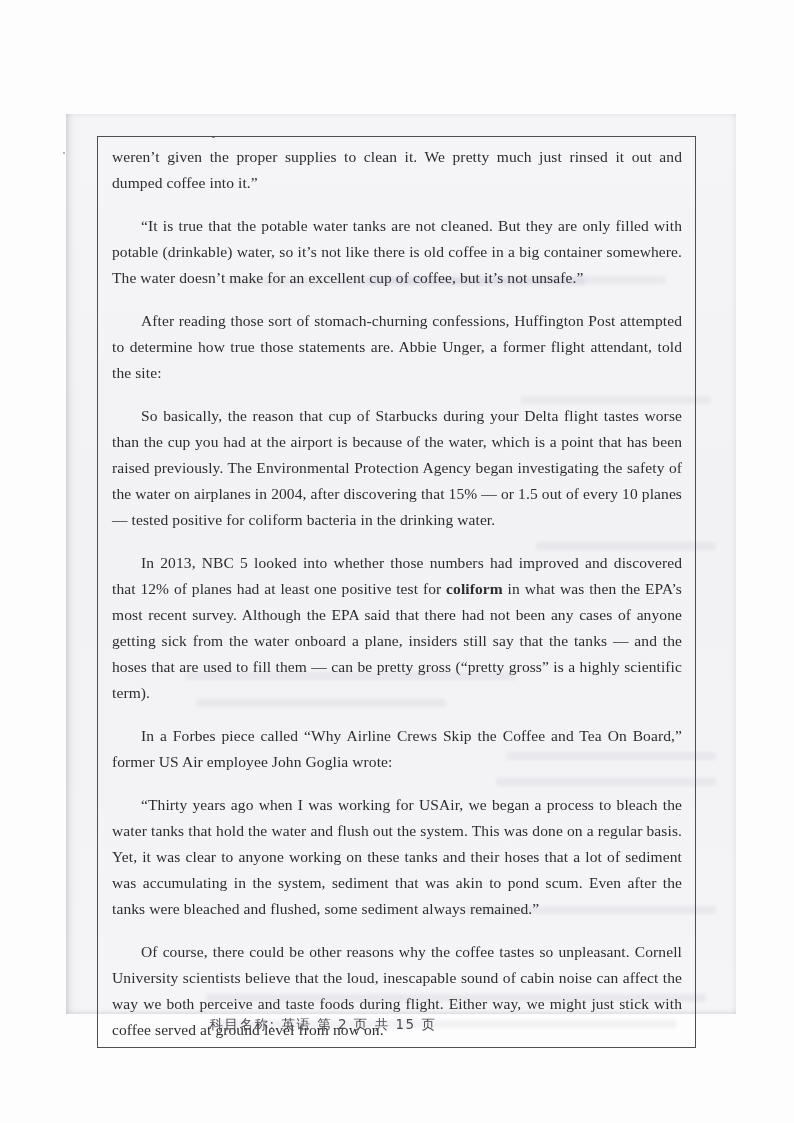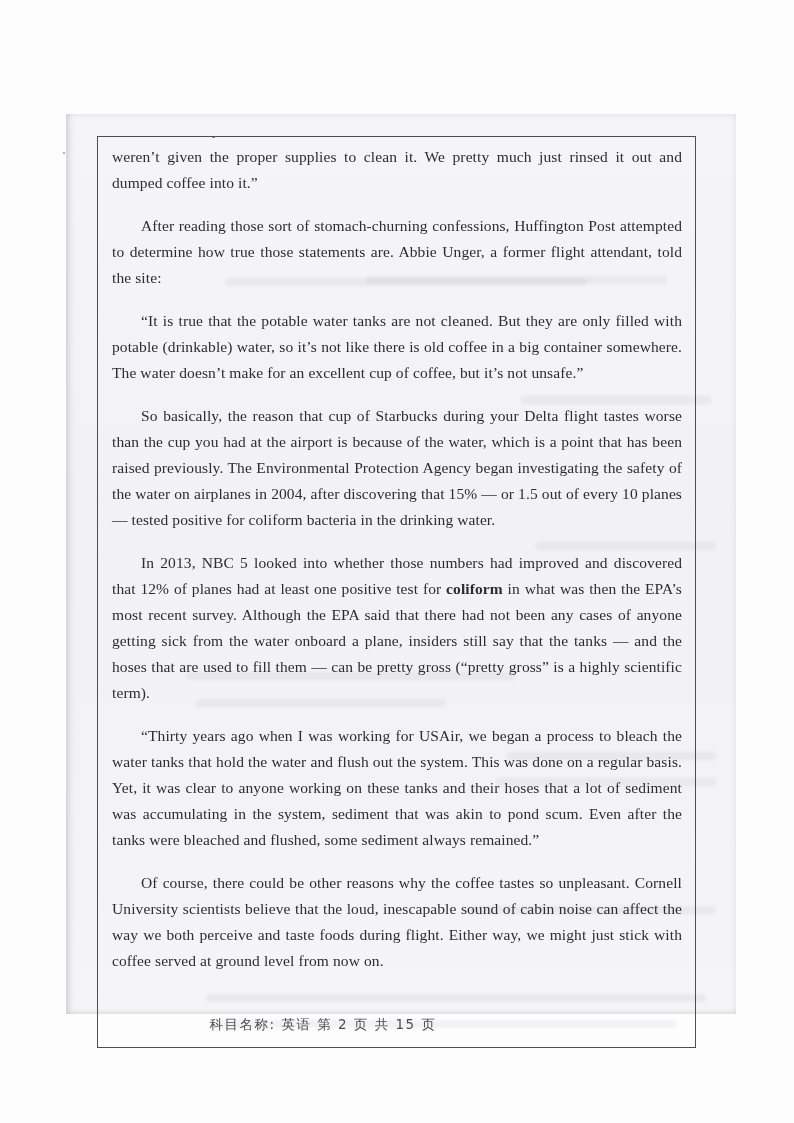--- a/index.html
+++ b/index.html
@@ -99,28 +99,29 @@
     <div class="bleed" style="left:400px; top:792px; width:250px; height:8px;"></div>
     <div class="bleed" style="left:140px; top:880px; width:500px; height:8px;"></div>
     <div class="bleed" style="left:150px; top:906px; width:460px; height:8px;"></div>
 
     <div class="speck" style="left:146px; top:22px; width:3px; height:2px;"></div>
     <div class="speck" style="left:-3px; top:38px; width:2px; height:2px; background:#9a9aa0;"></div>
 
     <div class="text-box">
       <p>weren’t given the proper supplies to clean it. We pretty much just rinsed it out and dumped coffee into it.”</p>
 
+      <p class="indent">“It is true that the potable water tanks are not cleaned. But they are only filled with potable (drinkable) water, so it’s not like there is old coffee in a big container somewhere. The water doesn’t make for an excellent cup of coffee, but it’s not unsafe.”</p>
+
       <p class="indent">After reading those sort of stomach-churning confessions, Huffington Post attempted to determine how true those statements are. Abbie Unger, a former flight attendant, told the site:</p>
-
-      <p class="indent">“It is true that the potable water tanks are not cleaned. But they are only filled with potable (drinkable) water, so it’s not like there is old coffee in a big container somewhere. The water doesn’t make for an excellent cup of coffee, but it’s not unsafe.”</p>
 
       <p class="indent">So basically, the reason that cup of Starbucks during your Delta flight tastes worse than the cup you had at the airport is because of the water, which is a point that has been raised previously. The Environmental Protection Agency began investigating the safety of the water on airplanes in 2004, after discovering that 15% — or 1.5 out of every 10 planes — tested positive for coliform bacteria in the drinking water.</p>
 
       <p class="indent"><span>In 2013, NBC 5 looked into whether those numbers had improved and discovered that 12% of planes had at least one positive test for </span><span class="kw">coliform</span><span> in what was then the EPA’s most recent survey. Although the EPA said that there had not been any cases of anyone getting sick from the water onboard a plane, insiders still say that the tanks — and the hoses that are used to fill them — can be pretty gross (“pretty gross” is a highly scientific term).</span></p>
 
+      <p class="indent">In a Forbes piece called “Why Airline Crews Skip the Coffee and Tea On Board,” former US Air employee John Goglia wrote:</p>
 
       <p class="indent">“Thirty years ago when I was working for USAir, we began a process to bleach the water tanks that hold the water and flush out the system. This was done on a regular basis. Yet, it was clear to anyone working on these tanks and their hoses that a lot of sediment was accumulating in the system, sediment that was akin to pond scum. Even after the tanks were bleached and flushed, some sediment always remained.”</p>
 
       <p class="indent">Of course, there could be other reasons why the coffee tastes so unpleasant. Cornell University scientists believe that the loud, inescapable sound of cabin noise can affect the way we both perceive and taste foods during flight. Either way, we might just stick with coffee served at ground level from now on.</p>
     </div>
 
   </div>
 
   <div class="footer">科目名称: 英语 第 2 页 共 15 页</div>
 

